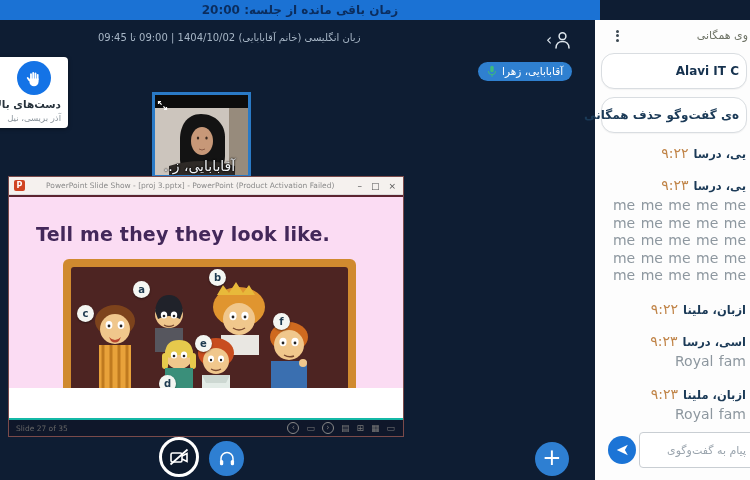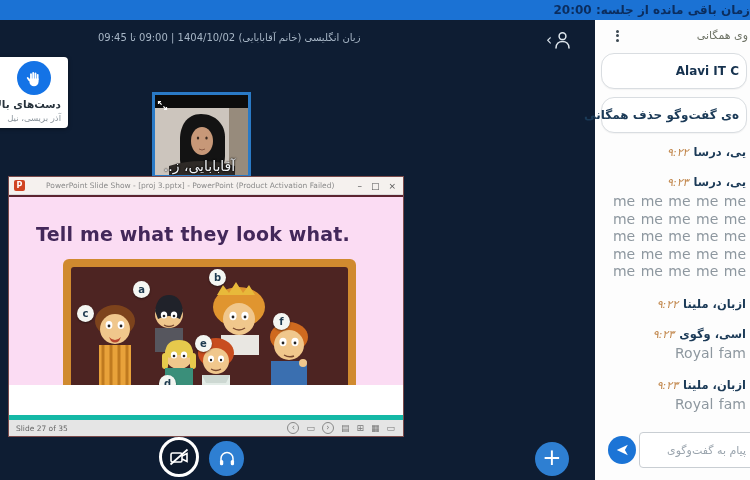--- a/index.html
+++ b/index.html
@@ -1,21 +1,21 @@
 <!DOCTYPE html>
 <html><head>
 <meta charset="utf-8">
 <style>
   html,body{margin:0;padding:0;background:#222;}
   .screen{position:relative;width:750px;height:480px;overflow:hidden;
     background:#0e1d33;font-family:"DejaVu Sans",sans-serif;}
 
   
-  .topbar{position:absolute;left:0;top:0;width:750px;height:20px;background:#1b72d4;
-    color:#0b2d5e;font-size:12px;font-weight:bold;line-height:20px;direction:rtl;}
+  .topbar{position:absolute;left:0;top:0;width:600px;height:20px;background:#1b72d4;
+    color:#0b2d5e;font-size:12px;font-weight:bold;text-align:center;line-height:20px;direction:rtl;}
 
   
   .session-title{position:absolute;left:98px;top:32px;width:290px;color:#a7b6c6;
     font-size:10px;direction:rtl;text-align:left;white-space:nowrap;}
   .attendees{position:absolute;left:546px;top:28px;width:36px;height:24px;color:#dfe7ee;
     display:flex;align-items:center;gap:2px;cursor:pointer;}
   .attendees .chev{font-size:15px;line-height:22px;}
 
   
   .hand-popup{position:absolute;left:-32px;top:57px;width:100px;height:71px;background:#fff;
@@ -52,21 +52,21 @@
     overflow:hidden;}
   .ppt-winbtns{display:flex;gap:9px;padding:0 7px;color:#555;font-size:9px;}
   .ppt-winbtns span{cursor:pointer;}
   .ppt-slide{position:relative;flex:1;background:#fbdcf3;border-top:2px solid #5c2430;overflow:hidden;}
   .slide-title{position:absolute;left:27px;top:26px;font-size:19px;font-weight:bold;
     color:#43285a;letter-spacing:.2px;}
   .slide-picture{position:absolute;left:54px;top:62px;width:293px;height:148px;}
   .letter-chip{position:absolute;width:17px;height:17px;border-radius:50%;background:#f4f6f2;
     box-shadow:0 1px 2px rgba(0,0,0,.45);color:#1d3a4f;font-size:10px;font-weight:bold;
     text-align:center;line-height:17px;}
-  .ppt-statusbar{height:16px;background:#e5e5e5;border-top:5px solid #14b8a6;display:flex;
+  .ppt-statusbar{height:16px;background:#0f172a;border-top:2px solid #14b8a6;display:flex;
     align-items:center;font-size:7.5px;color:#666;margin-top:30px;}
   .ppt-status-text{padding-left:7px;flex:1;}
   .ppt-status-icons{display:flex;gap:7px;padding-right:8px;color:#777;font-size:9px;align-items:center;}
   .ppt-status-icons .circ{display:inline-block;width:10px;height:10px;border:1px solid #888;
     border-radius:50%;line-height:9px;text-align:center;font-size:8px;}
 
   
   .cam-btn{position:absolute;left:159px;top:437px;width:40px;height:40px;border-radius:50%;
     border:3px solid #fff;background:rgba(0,0,0,.12);box-sizing:border-box;display:flex;
     align-items:center;justify-content:center;cursor:pointer;}
@@ -86,21 +86,21 @@
   .kebab i{display:block;width:3px;height:3px;border-radius:50%;background:#3c4852;margin:1.5px auto;}
   .chat-card{margin:3px 3px 8px 6px;background:#fff;border:1px solid #d9dde1;border-radius:13px;
     padding:10px 7px;box-shadow:0 1px 1px rgba(0,0,0,.04);}
   .chat-card.pinned{font-size:12px;font-weight:bold;color:#16324f;font-family:"DejaVu Sans",sans-serif;
     direction:ltr;text-align:right;white-space:nowrap;overflow:hidden;}
   .chat-card.notice{font-size:12px;font-weight:bold;color:#1b3a57;white-space:nowrap;}
   .chat-messages{padding:4px 4px 0 6px;}
   .chat-msg{margin-bottom:16px;}
   .msg-head{display:flex;align-items:baseline;justify-content:flex-start;gap:5px;direction:rtl;}
   .msg-sender{font-size:11.5px;font-weight:bold;color:#1b3a57;white-space:nowrap;}
-  .msg-time{font-size:11px;color:#c08448;font-style:italic;}
+  .msg-time{font-size:14px;color:#c08448;}
   .msg-text{margin-top:4px;font-size:14px;color:#8d979f;direction:ltr;text-align:right;
     line-height:1.25;word-spacing:1px;}
   .msg-text:empty{margin-top:14px;}
   .chat-inputrow{position:absolute;left:0;bottom:10px;width:100%;height:40px;}
   .chat-input{position:absolute;right:-6px;left:44px;top:2px;height:36px;box-sizing:border-box;
     border:1px solid #c9ced3;border-radius:4px;background:#fff;direction:rtl;text-align:right;
     font-size:11px;padding:0 9px;outline:none;color:#333;font-family:"DejaVu Sans",sans-serif;}
   .chat-input::placeholder{color:#9aa4ad;}
   .send-btn{position:absolute;left:13px;top:6px;width:28px;height:28px;border-radius:50%;
     background:#1b74d6;display:flex;align-items:center;justify-content:center;cursor:pointer;}
@@ -162,34 +162,42 @@
               <path d="M9.5 7 V9.5 H7"></path>
             <path d="M1.5 1.5 L4.6 4.6"></path>
               <path d="M9.5 9.5 L6.4 6.4"></path>
           </g>
         </svg>
       </div>
     </div>
     <div class="webcam-label">آقابابایی، ز..</div>
   </div>
 
+  <div class="mic-badge">
+    <svg width="10" height="13" viewBox="0 0 14 18">
+      <rect x="4.6" y="1" width="4.8" height="9" rx="2.4" fill="#3dbb7e"></rect>
+      <path d="M2 8.5 a5 5 0 0 0 10 0" fill="none" stroke="#3dbb7e" stroke-width="1.4"></path>
+      <line x1="7" y1="13.5" x2="7" y2="16.5" stroke="#3dbb7e" stroke-width="1.4"></line>
+    </svg>
+    <span>آقابابایی، زهرا</span>
+  </div>
 
   <div class="ppt">
     <div class="ppt-titlebar">
       <div class="ppt-icon">P</div>
       <div class="ppt-title">PowerPoint Slide Show - [proj 3.pptx] - PowerPoint (Product Activation Failed)</div>
       <div class="ppt-winbtns">
         <span>–</span>
         <span>□</span>
         <span>×</span>
       </div>
     </div>
 
     <div class="ppt-slide">
-      <div class="slide-title">Tell me what they look what.</div>
+      <div class="slide-title">Tell me they they look like.</div>
 
       <div class="slide-picture">
         <svg width="293" height="148" viewBox="0 0 293 148" preserveAspectRatio="none">
           <rect width="293" height="148" rx="6" fill="#d08a2f"></rect>
           <rect x="8" y="8" width="277" height="132" rx="3" fill="#4d2422"></rect>
 
           <ellipse cx="52" cy="62" rx="20" ry="16" fill="#7d431c"></ellipse>
           <circle cx="52" cy="70" r="15" fill="#f0c78c"></circle>
           <ellipse cx="46" cy="66" rx="3.4" ry="4" fill="#fff"></ellipse>
             <circle cx="46" cy="67" r="1.4" fill="#222"></circle>
@@ -318,21 +326,21 @@
       </div>
       <div class="chat-msg">
         <div class="msg-head">
           <span class="msg-sender">ازبان، ملینا</span>
           <span class="msg-time">۹:۲۲</span>
         </div>
         <div class="msg-text"></div>
       </div>
       <div class="chat-msg">
         <div class="msg-head">
-          <span class="msg-sender">اسی، وگوی</span>
+          <span class="msg-sender">اسی، درسا</span>
           <span class="msg-time">۹:۲۳</span>
         </div>
         <div class="msg-text">Royal fam</div>
       </div>
       <div class="chat-msg">
         <div class="msg-head">
           <span class="msg-sender">ازبان، ملینا</span>
           <span class="msg-time">۹:۲۳</span>
         </div>
         <div class="msg-text">Royal fam</div>

